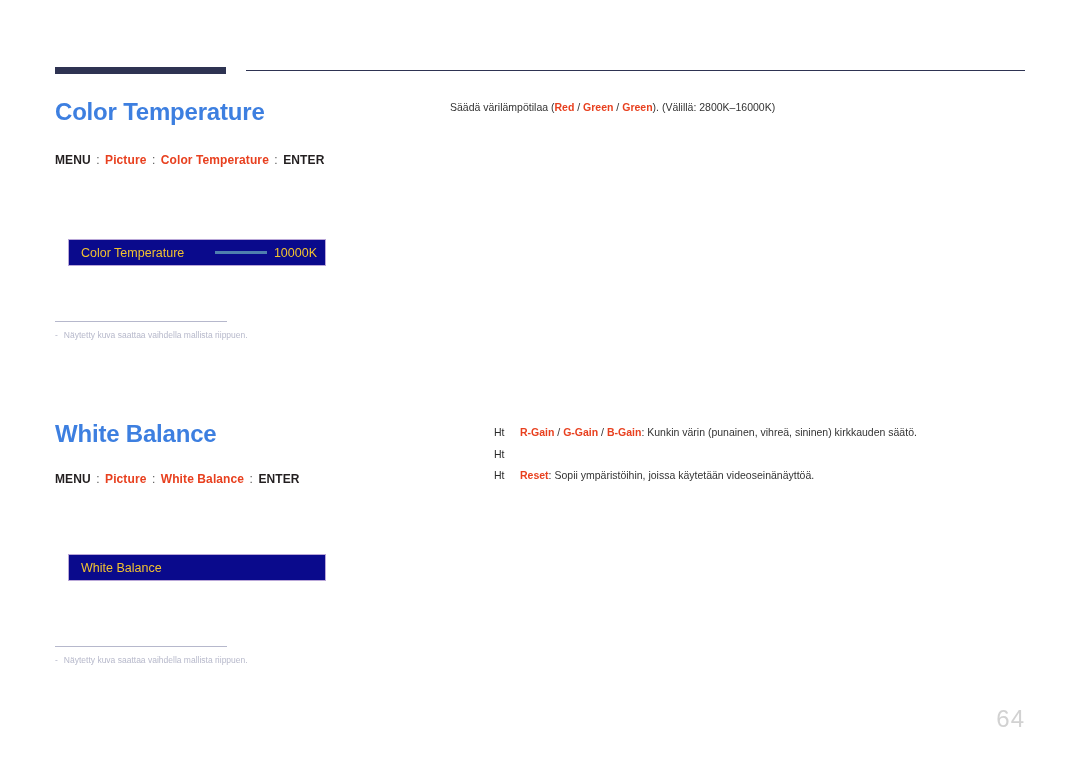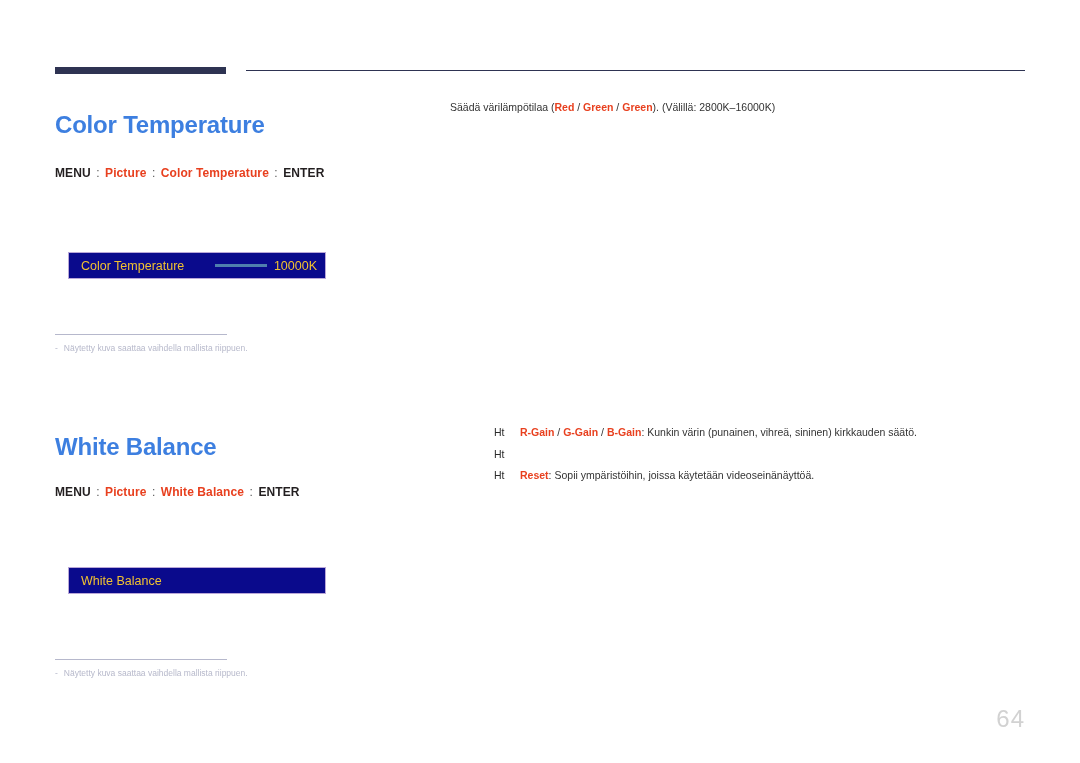--- a/index.html
+++ b/index.html
@@ -40,21 +40,20 @@
     height: 1px;
     background: #2e3352;
   }
 
   
   .left-col {
     position: absolute;
     left: 55px;
     top: 0;
     width: 380px;
-    margin-top: 13px;
   }
 
   .section-title {
     font-size: 24px;
     font-weight: bold;
     color: #3d7fe0;
     letter-spacing: -0.2px;
     line-height: 1;
     white-space: nowrap;
   }

